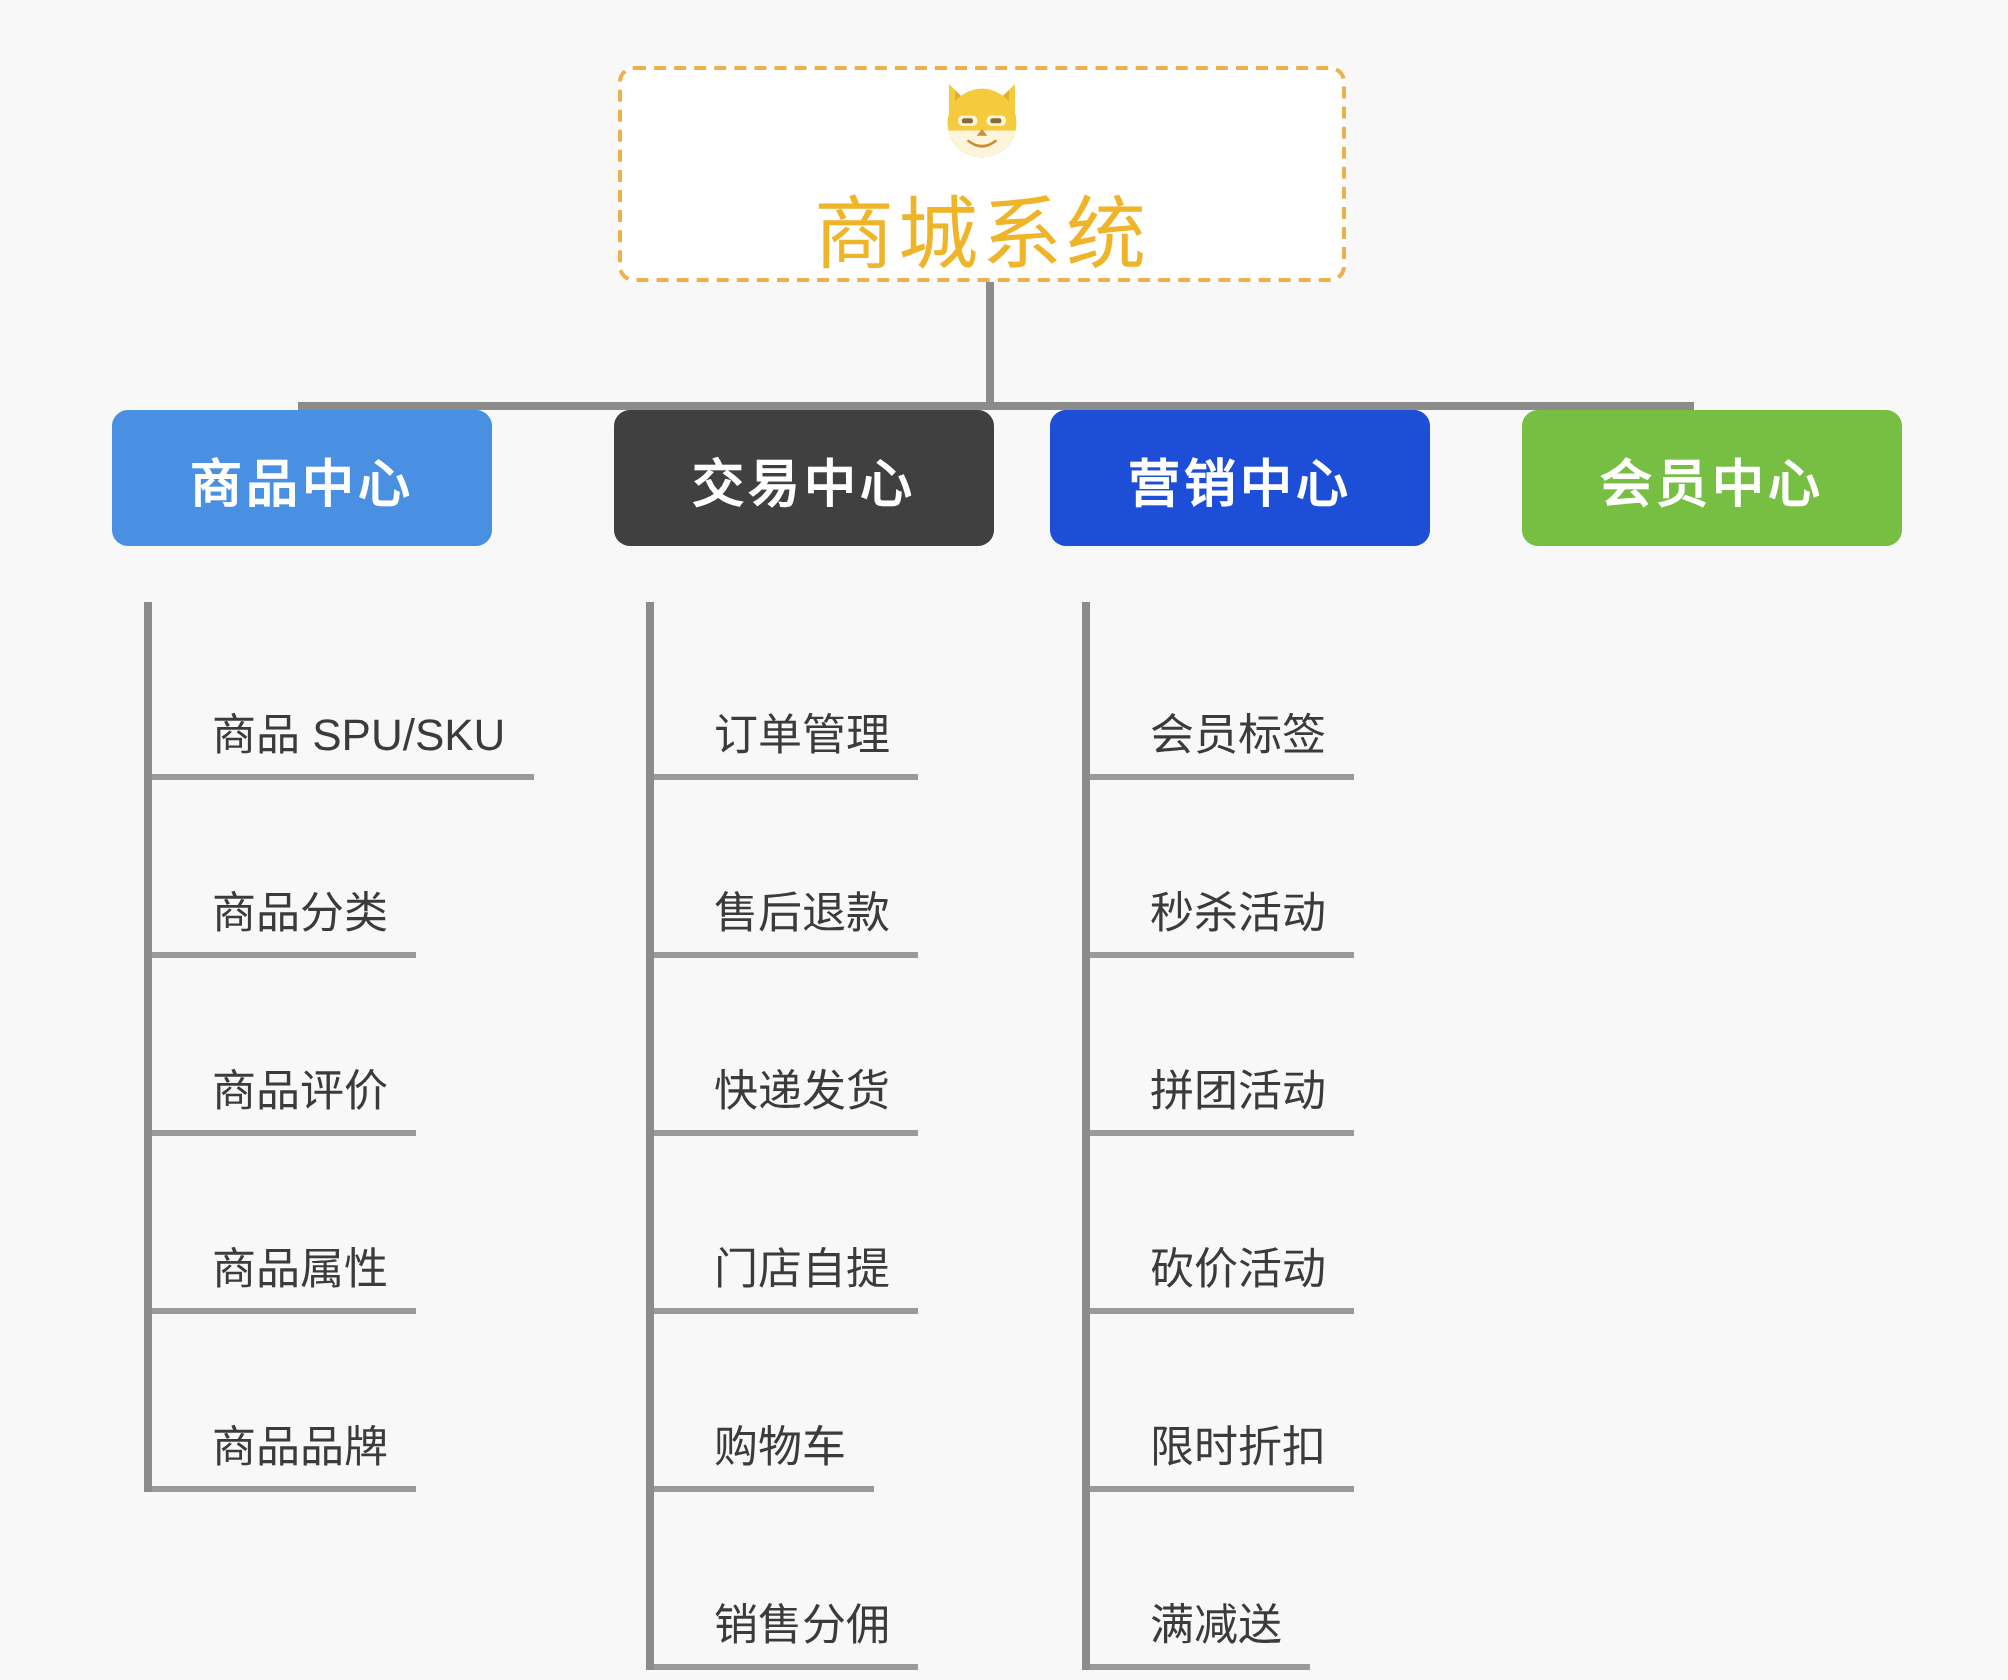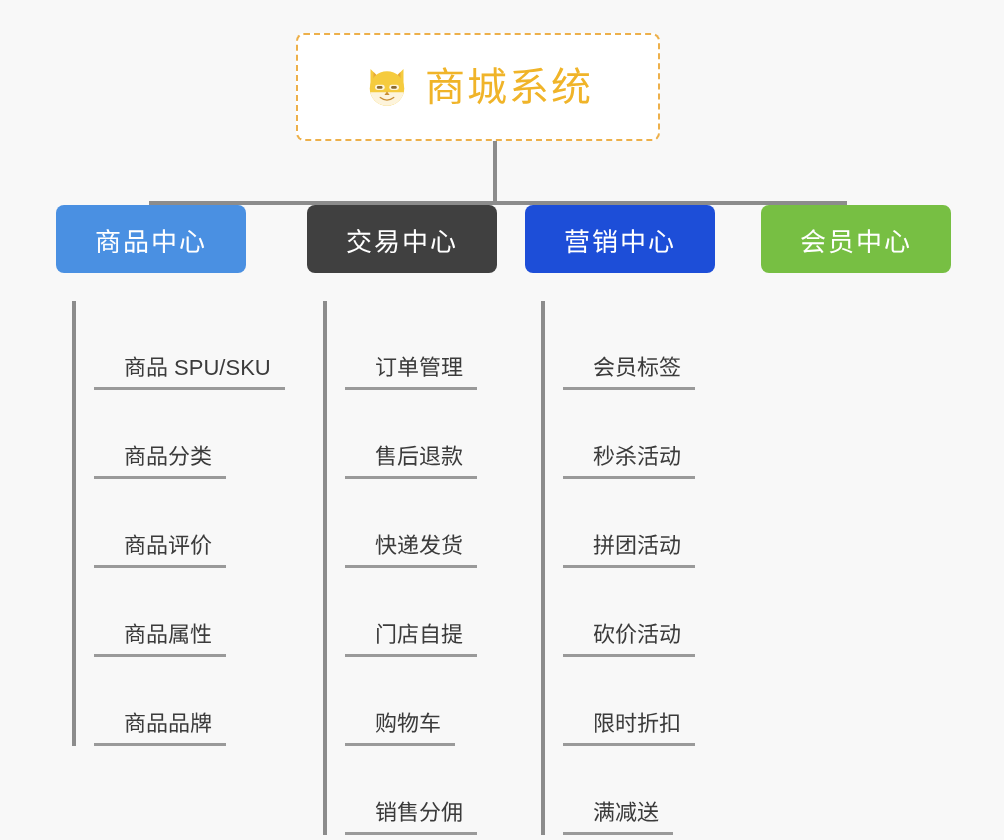--- a/index.html
+++ b/index.html
@@ -17,32 +17,33 @@
 
   .diagram {
     position: relative;
     width: 1004px;
     height: 840px;
   }
 
   
   .root-node {
     position: absolute;
-    left: 296px;
+    left: 309px;
     top: 33px;
     width: 364px;
     height: 108px;
     box-sizing: border-box;
     background: #ffffff;
     border: 2px dashed #edb04a;
     border-radius: 8px;
     display: flex;
     align-items: center;
     justify-content: center;
     gap: 14px;
+    flex-direction: column;
   }
   .root-title {
     font-size: 40px;
     color: #f0b429;
     letter-spacing: 2px;
     line-height: 1;
     white-space: nowrap;
   }
   .shiba-icon {
     width: 48px;
@@ -72,28 +73,29 @@
   .cat-box {
     height: 68px;
     border-radius: 8px;
     display: flex;
     align-items: center;
     justify-content: center;
     color: #ffffff;
     font-size: 26px;
     letter-spacing: 2px;
     box-sizing: border-box;
+    font-weight: bold;
   }
 
   
   .leaf-list {
     position: relative;
     margin-top: 28px;
     margin-left: 16px;
-    padding-left: 18px;
+    padding-left: 0;
     border-left: 4px solid #8c8c8c;
   }
   .leaf-item {
     height: 89px;
     position: relative;
     display: flex;
     align-items: flex-end;
     box-sizing: border-box;
   }
   .leaf-label {

